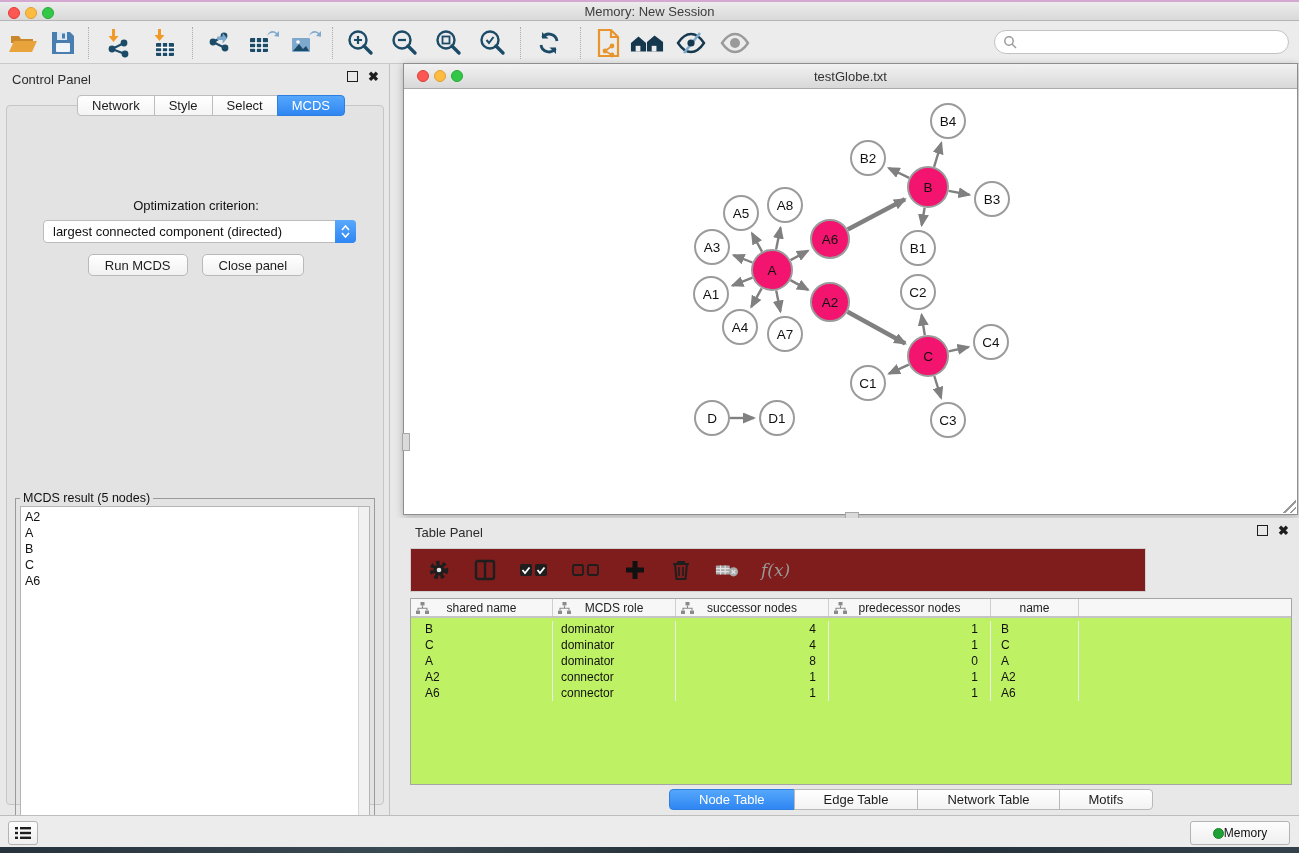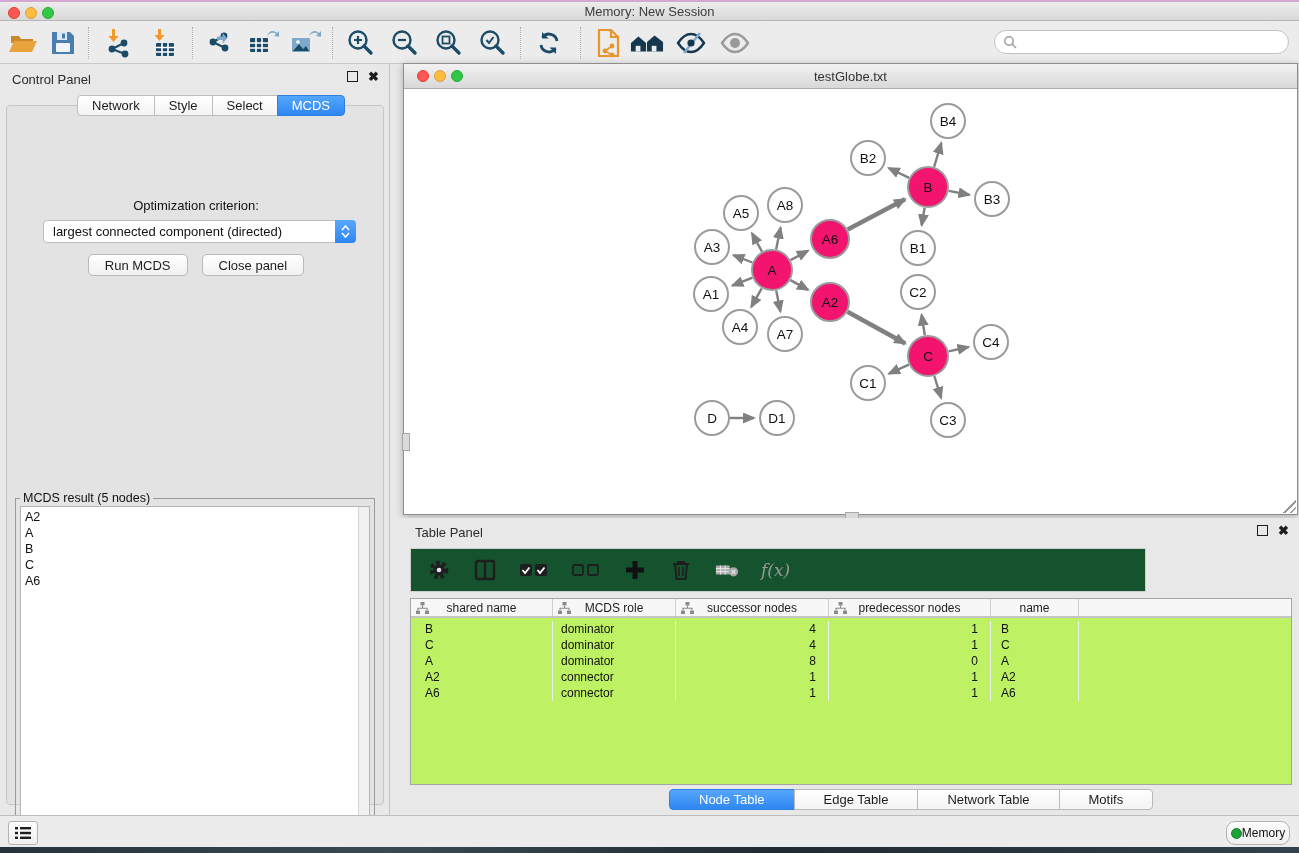--- a/index.html
+++ b/index.html
@@ -75,21 +75,21 @@
   .resize-handle { position:absolute; right:1px; bottom:1px; width:15px; height:15px;
     background:repeating-linear-gradient(135deg, transparent 0 3px, #9a9a9a 3px 4.5px);
     clip-path:polygon(100% 0, 100% 100%, 0 100%); }
   .splitter-left { position:absolute; left:402px; top:433px; width:8px; height:18px; background:#DADADA; border:1px solid #A8A8A8; }
   .splitter-bottom { position:absolute; left:845px; top:512px; width:14px; height:7px; background:#DADADA; border:1px solid #A8A8A8; }
 
   
   .tpanel { position:absolute; left:391px; top:518px; width:908px; height:297px; background:#E8E8E8; }
   .tpanel .panel-title { left:24px; top:7px; }
   .t-toolbar { position:absolute; left:19px; top:30px; width:736px; height:44px;
-    background:#14532d; border:1px solid #CFCFCF; display:flex; align-items:center; gap:22px; padding-left:16px; }
+    background:#7f1d1d; border:1px solid #CFCFCF; display:flex; align-items:center; gap:22px; padding-left:16px; }
   .t-icon { display:flex; align-items:center; justify-content:center; width:24px; height:24px; }
   .fx { font-family:"DejaVu Serif", serif; font-style:italic; font-size:17px; color:#9A9A9A; }
   .ttable { position:absolute; left:19px; top:80px; width:882px; height:187px; background:#bef264; border:1px solid #A5A5A5; }
   .thead { display:grid; grid-template-columns:142px 123px 153px 162px 88px 1fr; height:19px;
     background:#F7F7F7; border-bottom:2px solid #C4C4C4; }
   .thcell { position:relative; display:flex; align-items:center; justify-content:center;
     font-size:12px; color:#222; border-right:1px solid #CFCFCF; }
   .thcell .sitemap { position:absolute; left:5px; top:3px; }
   .tbody { position:absolute; left:0; top:22px; right:0; }
   .trow { display:grid; grid-template-columns:142px 123px 153px 162px 88px 1fr; height:16px; }
@@ -106,21 +106,21 @@
   .btab:first-child { border-radius:4px 0 0 4px; }
   .btab:last-child { border-radius:0 4px 4px 0; }
   .btab.active { background:linear-gradient(#55A7FB,#2F86F3); border-color:#2E7FE0; color:#fff; }
 
   
   .statusbar { position:absolute; left:0; top:815px; width:1299px; height:33px;
     background:#ECECEC; border-top:1px solid #BDBDBD; }
   .sb-btn { position:absolute; top:5px; height:24px; background:linear-gradient(#FDFDFD,#EFEFEF);
     border:1px solid #B3B3B3; border-radius:3px; display:flex; align-items:center; justify-content:center; }
   .sb-left { left:8px; width:30px; }
-  .sb-mem { right:9px; width:64px; font-size:12px; color:#111;border-radius:9px; }
+  .sb-mem { right:9px; width:100px; font-size:12px; color:#111; }
   .mem-dot { width:11px; height:11px; border-radius:50%; background:#1FA235; border:1px solid #15862A; }
 </style>
 </head>
 <body>
 
 <div class="mainwin">
   <div class="pink-strip"></div>
 
   <div class="titlebar">
     <span class="tl red"></span>

